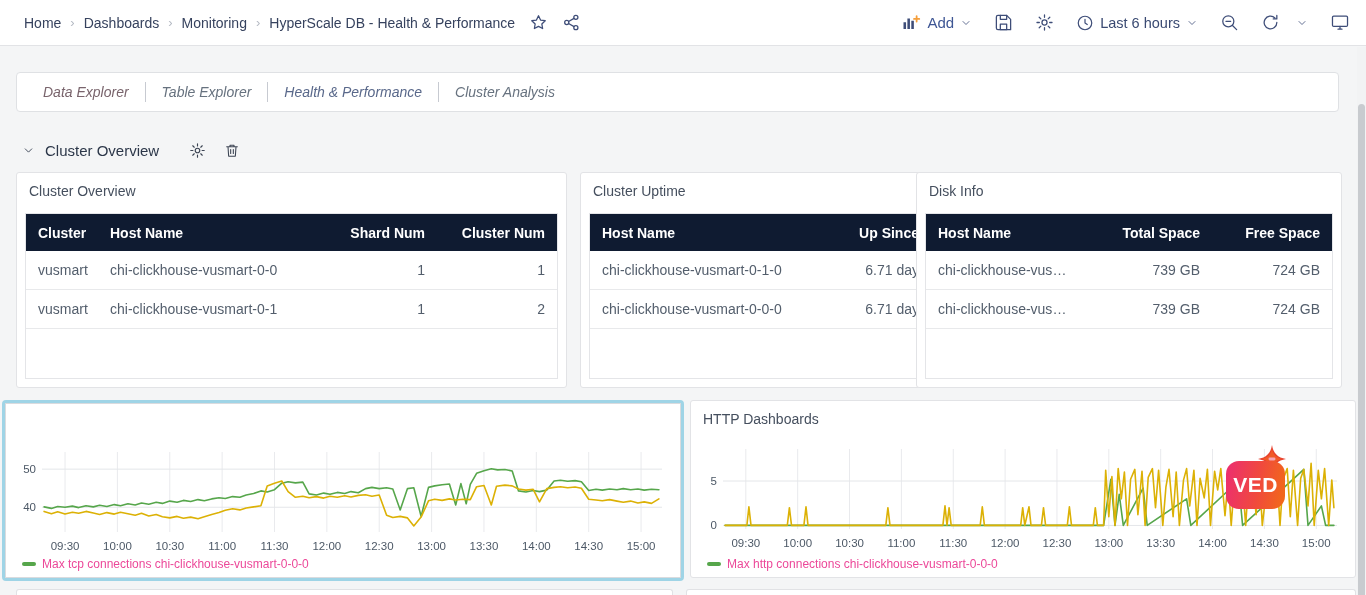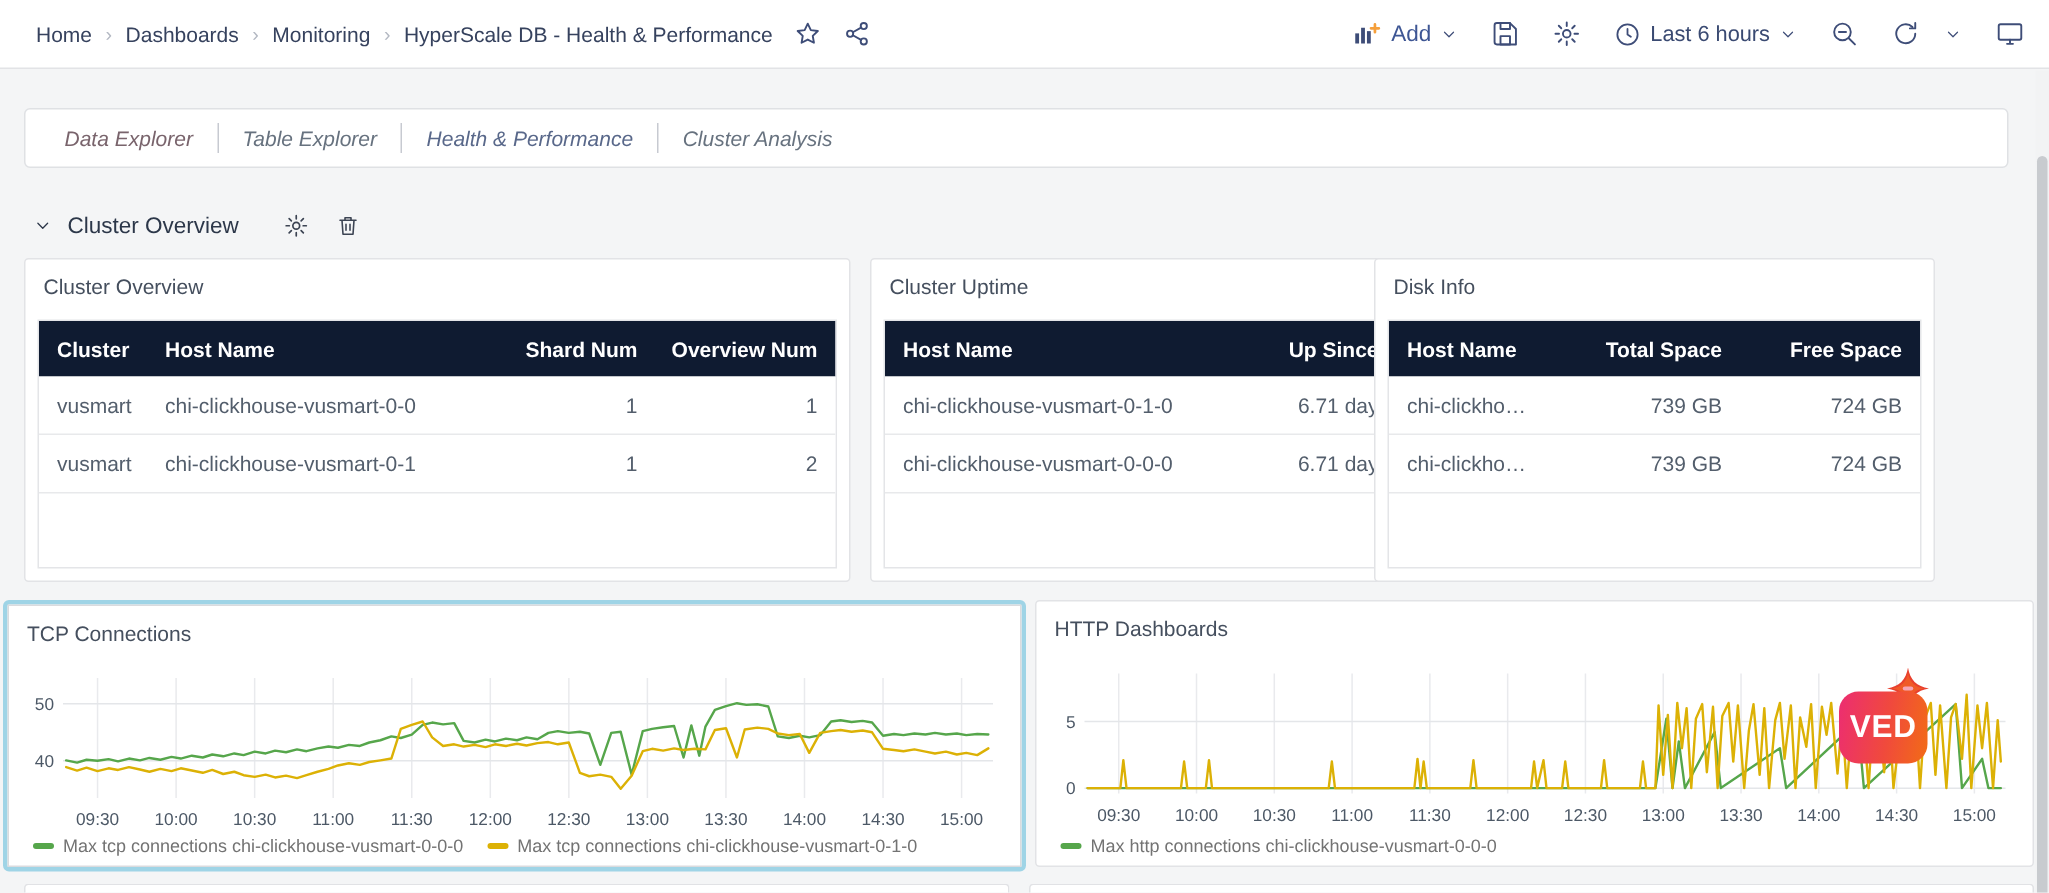--- a/index.html
+++ b/index.html
@@ -46,21 +46,21 @@
   .g2 { grid-template-columns:1fr 86px; }
   .g3 { grid-template-columns:1fr 120px 110px; }
 
   
   .sel-wrap { position:absolute; left:2px; top:400px; width:682px; height:181px;
               border:3px solid #9fd4e6; border-radius:4px; background:#fff; }
   .sel-wrap .inner { position:absolute; inset:0; border:1px solid #dadbde; }
   .chart-title { font-size:14px; color:#454f5e; padding:10px 12px; cursor:pointer; }
   .chart-svg { position:absolute; left:6px; top:40px; cursor:crosshair; }
   svg text { font-family:"Liberation Sans", sans-serif; }
-  .legend { position:absolute; left:16px; bottom:6px; display:flex; gap:16px; align-items:center; font-size:12px; color:#737373; white-space:nowrap; }
+  .legend { position:absolute; left:16px; bottom:6px; display:flex; gap:16px; align-items:center; font-size:12px; color:#ec4899; white-space:nowrap; }
   .legend-item { display:flex; align-items:center; gap:6px; cursor:pointer; }
   .dash { width:14px; height:4px; border-radius:2px; display:inline-block; }
 
   
   .stub { position:absolute; height:12px; background:#fff; border:1px solid #e1e2e5; border-radius:3px 3px 0 0; border-bottom:none; }
   .scroll-track { position:absolute; right:0; top:47px; width:9px; height:548px; background:#f2f3f4; }
   .scroll-thumb { position:absolute; right:1px; top:57px; width:7px; height:538px; background:#c8cbcf; border-radius:4px; cursor:pointer; }
 
   .ved { position:absolute; left:1226px; top:461px; width:59px; height:48px; border-radius:13px;
          background:linear-gradient(100deg,#ec2d72 0%,#f04a3c 55%,#f26c16 100%);
@@ -186,21 +186,21 @@
     </span>
   </div>
 
   <div class="panel" style="left:16px; top:172px; width:551px; height:216px;">
     <div class="panel-title">Cluster Overview</div>
     <div class="tbl">
       <div class="thead g1">
         <span>Cluster</span>
         <span>Host Name</span>
         <span class="cell-r">Shard Num</span>
-        <span class="cell-r">Overview Num</span>
+        <span class="cell-r">Cluster Num</span>
       </div>
       <div class="trow g1">
         <span>vusmart</span>
         <span class="cell-trunc">chi-clickhouse-vusmart-0-0</span>
         <span class="cell-r">1</span>
         <span class="cell-r">1</span>
       </div>
       <div class="trow g1">
         <span>vusmart</span>
         <span class="cell-trunc">chi-clickhouse-vusmart-0-1</span>
@@ -221,21 +221,21 @@
         <span class="cell-trunc">chi-clickhouse-vusmart-0-1-0</span>
         <span class="cell-r">6.71 day</span>
       </div>
       <div class="trow g2">
         <span class="cell-trunc">chi-clickhouse-vusmart-0-0-0</span>
         <span class="cell-r">6.71 day</span>
       </div>
     </div>
   </div>
 
-  <div class="panel" style="left:916px; top:172px; width:374px; height:216px;">
+  <div class="panel" style="left:916px; top:172px; width:426px; height:216px;">
     <div class="panel-title">Disk Info</div>
     <div class="tbl">
       <div class="thead g3">
         <span>Host Name</span>
         <span class="cell-r">Total Space</span>
         <span class="cell-r">Free Space</span>
       </div>
       <div class="trow g3">
         <span class="cell-trunc">chi-clickhouse-vusmart-0...</span>
         <span class="cell-r">739 GB</span>
@@ -244,21 +244,20 @@
       <div class="trow g3">
         <span class="cell-trunc">chi-clickhouse-vusmart-0...</span>
         <span class="cell-r">739 GB</span>
         <span class="cell-r">724 GB</span>
       </div>
     </div>
   </div>
 
   <div class="sel-wrap">
     <div class="inner">
-      <div class="chart-title">TCP Connections</div>
       <svg class="chart-svg" width="658" height="112">
           <line x1="53.040540540540604" x2="53.040540540540604" y1="8" y2="88" stroke="#e9eaed" stroke-width="1"></line>
           <text x="53.040540540540604" y="106" text-anchor="middle" fill="#4c5866" font-size="11.5">09:30</text>
           <line x1="105.40540540540547" x2="105.40540540540547" y1="8" y2="88" stroke="#e9eaed" stroke-width="1"></line>
           <text x="105.40540540540547" y="106" text-anchor="middle" fill="#4c5866" font-size="11.5">10:00</text>
           <line x1="157.77027027027034" x2="157.77027027027034" y1="8" y2="88" stroke="#e9eaed" stroke-width="1"></line>
           <text x="157.77027027027034" y="106" text-anchor="middle" fill="#4c5866" font-size="11.5">10:30</text>
           <line x1="210.1351351351352" x2="210.1351351351352" y1="8" y2="88" stroke="#e9eaed" stroke-width="1"></line>
           <text x="210.1351351351352" y="106" text-anchor="middle" fill="#4c5866" font-size="11.5">11:00</text>
           <line x1="262.50000000000006" x2="262.50000000000006" y1="8" y2="88" stroke="#e9eaed" stroke-width="1"></line>
@@ -281,24 +280,20 @@
           <text x="24" y="67.23809523809524" text-anchor="end" fill="#4c5866" font-size="11.5">40</text>
           <line x1="30" x2="650" y1="25.142857142857142" y2="25.142857142857142" stroke="#e4e6e9" stroke-width="1"></line>
           <text x="24" y="29.142857142857142" text-anchor="end" fill="#4c5866" font-size="11.5">50</text>
           <polyline points="32.1,62.9 39.4,64.4 45.7,62.5 53.0,63.2 60.4,62.1 66.7,63.6 74.0,61.7 81.3,62.9 87.6,61.3 94.9,62.5 102.3,60.6 108.5,61.7 115.9,59.8 123.2,61.0 129.5,59.0 136.8,60.2 144.2,58.3 150.4,59.4 157.8,57.1 165.1,58.3 171.4,56.4 178.7,57.5 186.0,55.6 192.3,56.8 199.7,54.9 207.0,53.7 213.3,54.5 220.6,52.6 227.9,53.3 234.2,51.0 241.6,49.5 248.9,46.9 255.2,48.0 262.5,45.7 269.8,39.2 276.1,37.7 283.4,38.9 290.8,38.1 297.1,49.9 304.4,51.0 311.7,49.1 318.0,50.3 325.3,48.4 332.7,49.5 339.0,47.6 346.3,48.8 353.6,44.6 359.9,43.4 367.2,44.6 374.6,43.8 380.8,45.0 388.2,65.9 395.5,44.6 401.8,43.8 409.1,72.4 416.5,43.4 422.7,41.9 430.1,40.8 437.4,40.0 443.7,61.0 448.9,39.6 454.2,59.8 458.3,40.4 464.6,29.3 472.0,26.7 479.3,24.8 485.6,25.9 492.9,25.5 500.2,27.0 506.5,46.9 513.9,48.0 521.2,46.5 527.5,47.6 534.8,46.1 542.1,37.0 548.4,36.2 555.7,37.3 563.1,36.6 569.4,37.7 576.7,46.5 584.0,45.3 590.3,46.1 597.6,45.0 605.0,45.7 611.3,44.6 618.6,45.7 625.9,45.0 632.2,46.1 639.5,45.3 646.9,45.7" fill="none" stroke="#56a64b" stroke-width="1.6" stroke-linejoin="round" stroke-linecap="round"></polyline>
           <polyline points="32.1,67.4 39.4,69.7 45.7,67.8 53.0,70.1 60.4,68.2 66.7,69.3 74.0,67.4 81.3,69.0 87.6,70.5 94.9,68.6 102.3,70.1 108.5,68.2 115.9,69.7 123.2,71.2 129.5,69.3 136.8,72.0 144.2,70.5 150.4,72.8 157.8,73.9 165.1,72.4 171.4,74.3 178.7,73.1 186.0,74.7 192.3,72.8 199.7,70.5 207.0,68.6 213.3,66.3 220.6,64.8 227.9,65.9 234.2,64.0 241.6,62.9 248.9,61.7 255.2,41.9 262.5,39.2 269.8,37.0 276.1,47.6 283.4,53.3 290.8,52.2 297.1,53.7 304.4,52.6 311.7,54.1 318.0,52.2 325.3,53.3 332.7,51.8 339.0,53.0 346.3,51.4 353.6,50.7 359.9,52.2 367.2,51.0 374.6,71.2 380.8,73.5 388.2,72.4 395.5,73.9 401.8,81.9 409.1,73.1 416.5,56.8 422.7,55.2 430.1,56.4 437.4,54.9 443.7,56.0 451.0,55.2 458.3,55.6 464.6,42.7 472.0,41.5 479.3,61.0 484.5,42.3 492.9,41.1 500.2,41.9 506.5,45.0 513.9,46.1 521.2,45.3 527.5,57.9 534.8,44.6 542.1,43.4 548.4,42.7 555.7,43.8 563.1,43.0 569.4,44.2 576.7,55.2 584.0,56.0 590.3,56.8 597.6,55.6 605.0,57.1 611.3,58.3 618.6,57.1 625.9,59.0 632.2,57.9 639.5,59.4 646.9,54.9" fill="none" stroke="#dcb105" stroke-width="1.6" stroke-linejoin="round" stroke-linecap="round"></polyline>
         </svg>
       <div class="legend">
         <span class="legend-item">
           <span class="dash" style="background: rgb(86, 166, 75);"></span>
           <span>Max tcp connections chi-clickhouse-vusmart-0-0-0</span>
-        </span>
-        <span class="legend-item">
-          <span class="dash" style="background: rgb(220, 177, 5);"></span>
-          <span>Max tcp connections chi-clickhouse-vusmart-0-1-0</span>
         </span>
       </div>
     </div>
   </div>
 
   <div class="panel" style="left:690px; top:400px; width:666px; height:178px;">
     <div class="chart-title">HTTP Dashboards</div>
     <svg class="chart-svg" width="648" height="112">
         <line x1="48.817567567567636" x2="48.817567567567636" y1="8" y2="88" stroke="#e9eaed" stroke-width="1"></line>
         <text x="48.817567567567636" y="106" text-anchor="middle" fill="#4c5866" font-size="11.5">09:30</text>

